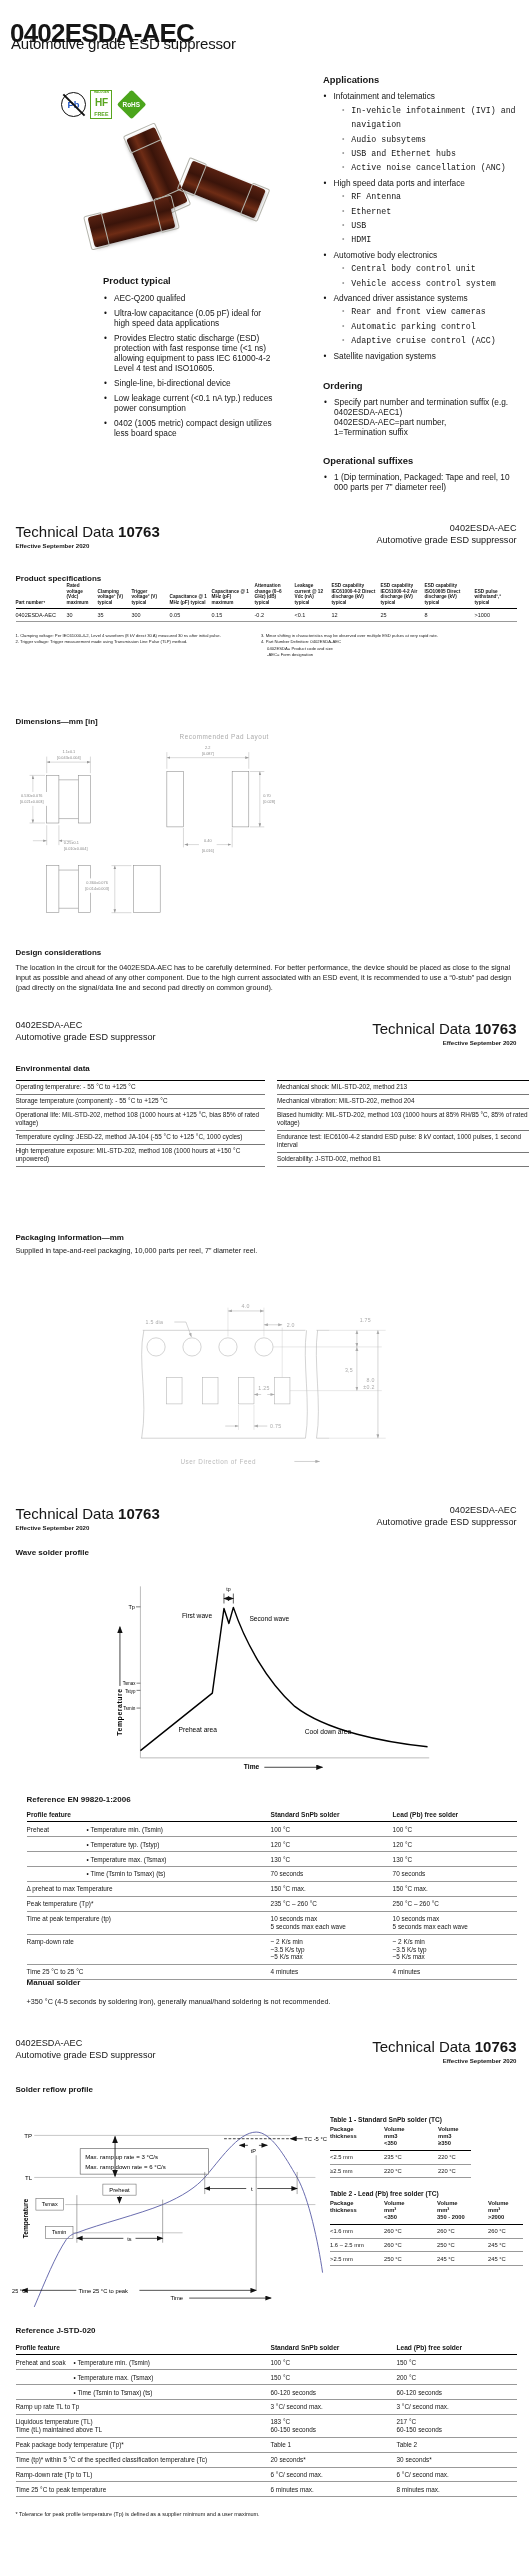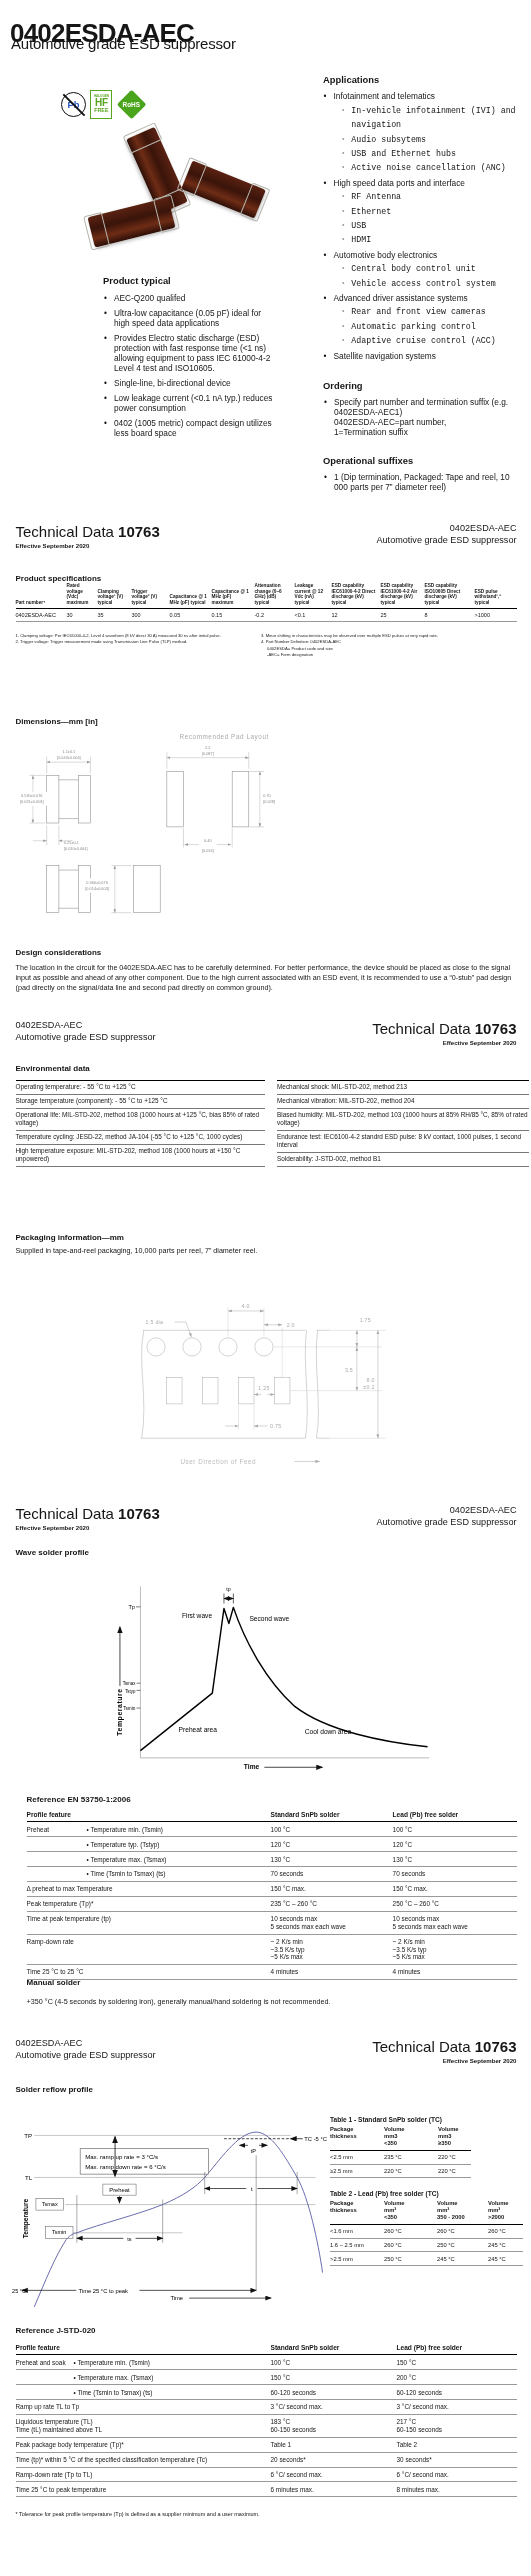--- a/index.html
+++ b/index.html
@@ -10,21 +10,21 @@
   .sec-h{font-weight:700;font-size:8px;}
   .sec-h-lg{font-weight:700;font-size:9.4px;}
   .body-txt{font-size:7.2px;line-height:10px;}
   .pre{white-space:pre-line;}
 
   
   .badges{display:flex;gap:4.4px;align-items:center;}
   .badge-pb{width:23px;height:23px;border:1.9px solid #111;border-radius:50%;position:relative;display:flex;align-items:center;justify-content:center;}
   .badge-pb span{color:#2257c4;font-weight:700;font-size:9.4px;}
   .badge-pb .slash{position:absolute;width:30px;height:1.9px;background:#111;transform:rotate(45deg);left:-3.3px;top:10.5px;}
-  .badge-hf{width:20px;height:26.6px;border:1.4px solid #58a51e;display:flex;flex-direction:column;align-items:center;justify-content:center;color:#58a51e;line-height:1;}
+  .badge-hf{width:20px;height:26.6px;border:1.4px solid #58a51e;display:flex;flex-direction:column;align-items:center;justify-content:space-between;color:#58a51e;line-height:1;}
   .hf-top{font-size:3px;font-weight:700;}
   .hf-mid{font-size:10px;font-weight:700;letter-spacing:-0.3px;}
   .hf-bot{font-size:5.3px;font-weight:700;}
   .badge-rohs{width:29px;height:29px;position:relative;display:flex;align-items:center;justify-content:center;}
   .badge-rohs .diamond{position:absolute;inset:3.9px;background:#4ba51c;transform:rotate(45deg);border-radius:2.2px;}
   .badge-rohs .rohs-label{position:relative;color:#fff;font-weight:700;font-size:6.4px;}
 
   
   .photo{width:186px;height:145px;}
   .chip{position:absolute;height:31px;border-radius:2.8px;background:linear-gradient(180deg,#5a2212,#3a140a 40%,#6e2c15 72%,#2e0f08);box-shadow:1.1px 1.7px 3.9px rgba(0,0,0,.28);}
@@ -445,21 +445,21 @@
     </g>
     <text x="262" y="44" text-anchor="middle" font-size="9.5">tp</text>
     <text x="178" y="93" font-size="12">First wave</text>
     <text x="300" y="97" font-size="12">Second wave</text>
     <text x="172" y="299" font-size="12">Preheat area</text>
     <text x="400" y="301" font-size="12">Cool down area</text>
     <text x="290" y="366" font-size="12" font-weight="bold">Time</text>
     <line x1="327" y1="362" x2="432" y2="362" stroke="#111" stroke-width="1.4" marker-end="url(#wmE)"></line>
   </svg>
 
-  <div class="abs sec-h" style="left:26.6px;top:1795px;">Reference EN 53750-1:2006</div>
+  <div class="abs sec-h" style="left:26.6px;top:1795px;">Reference EN 99820-1:2006</div>
   <div class="abs ptable" style="left:26.6px;top:1809px;width:490px;">
     <div class="thead en-cols">
       <div class="hd2">Profile feature</div>
       <div>Standard SnPb solder</div>
       <div>Lead (Pb) free solder</div>
     </div>
     <div class="trow en-cols">
       <div>Preheat</div>
       <div>• Temperature min. (Tsmin)</div>
       <div>100 °C</div>

